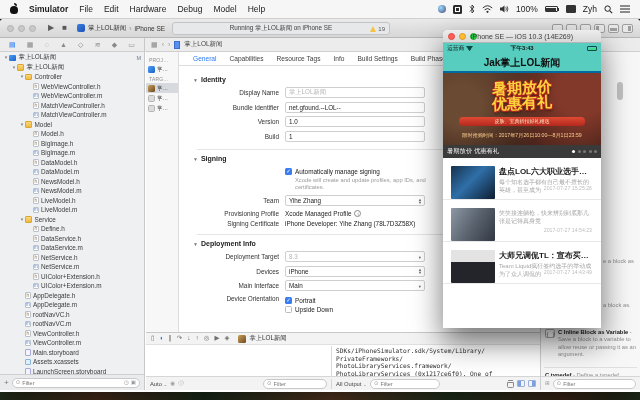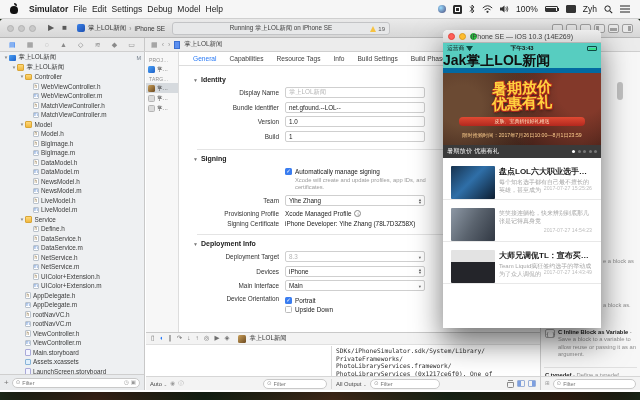--- a/index.html
+++ b/index.html
@@ -6,21 +6,21 @@
   html,body{width:640px;height:400px;overflow:hidden;}
   body{font-family:"Liberation Sans",sans-serif;-webkit-font-smoothing:antialiased;}
   .screen{position:relative;width:640px;height:400px;overflow:hidden;
     background:linear-gradient(90deg,#22301d,#50301f 15%,#1c2e1c 32%,#5c3b24 52%,#243521 70%,#402818 88%,#1f2d1c);}
   
   .menubar{position:absolute;top:0;left:0;right:0;height:19px;background:#f6f6f6;border-bottom:1px solid #cfcfcf;
     display:flex;align-items:center;padding:0 10px;font-size:8.5px;color:#1c1c1c;z-index:90;}
   .menubar .apple{width:9px;height:10px;position:relative;margin-right:10px;}
   .menubar .apple::before{content:"";position:absolute;left:0;top:2px;width:8px;height:8px;border-radius:4px 4px 3.5px 3.5px;background:#111;}
   .menubar .apple::after{content:"";position:absolute;left:4px;top:-1px;width:3px;height:3px;border-radius:0 3px;background:#111;}
-  .menu-items{display:flex;gap:5px;align-items:flex-end;}
+  .menu-items{display:flex;gap:11px;align-items:flex-end;}
   .menu-items .mi{white-space:nowrap;}
   .menu-items .mi.app{font-weight:bold;}
   .menu-right{margin-left:auto;display:flex;align-items:center;gap:7px;color:#222;}
   .mb-ico{display:inline-flex;align-items:center;}
   .batt{width:13px;height:6px;border:1px solid #333;border-radius:1px;position:relative;margin-right:1px;}
   .batt::before{content:"";position:absolute;inset:0.5px;background:#333;}
   .batt::after{content:"";position:absolute;right:-2.5px;top:1px;width:1.5px;height:3px;background:#333;}
   .inputsrc{width:9px;height:9px;background:#2b2b2b;border-radius:1.5px;position:relative;}
   .inputsrc::before{content:"";position:absolute;inset:2px;border:0.5px solid #fff;}
   .siri{width:8px;height:8px;border-radius:50%;background:radial-gradient(circle at 35% 35%,#9adcff,#4a4a7a);}
@@ -142,22 +142,22 @@
   .sim-title{height:13px;background:linear-gradient(#ededed,#d8d8d8);border-bottom:1px solid #b5b5b5;display:flex;align-items:center;padding:0 5px;position:relative;}
   .sim-title .lights{margin:0;}
   .sim-title .ttl{position:absolute;left:0;right:0;text-align:center;font-size:7px;color:#3c3c3c;}
   .statusbar{height:11px;background:#57cdc0;display:flex;align-items:center;padding:0 4px;font-size:5.8px;color:#111;position:relative;}
   .statusbar .time{position:absolute;left:0;right:0;text-align:center;font-weight:bold;}
   .statusbar .right{margin-left:auto;display:flex;align-items:center;gap:2px;}
   .sbatt{width:10px;height:5px;border:0.8px solid #0e4a42;border-radius:1px;position:relative;}
   .sbatt::before{content:"";position:absolute;inset:0.5px;background:#35e08a;}
   .wifi{width:7px;height:5px;background:radial-gradient(circle at 50% 100%,#0e4a42 0 30%,transparent 31%),
     conic-gradient(from -45deg at 50% 100%,#0e4a42 0 90deg,transparent 90deg);clip-path:polygon(0 0,100% 0,50% 100%);}
-  .navbar{height:19px;background:#57cdc0;border-bottom:5px solid #0369a1;display:flex;align-items:center;justify-content:flex-start;
-    font-size:14px;font-weight:bold;color:#101010;}
+  .navbar{height:19px;background:#57cdc0;border-bottom:2px solid #0369a1;display:flex;align-items:center;justify-content:center;
+    font-size:10px;font-weight:bold;color:#101010;}
   .banner{height:72px;position:relative;overflow:hidden;
     background:radial-gradient(circle at 12% 45%,#6b4a33 0 14%,transparent 55%),
       radial-gradient(circle at 88% 25%,#83392a 0 16%,transparent 55%),
       radial-gradient(circle at 70% 80%,#402018 0 25%,transparent 60%),
       linear-gradient(160deg,#55301f,#2c1712 55%,#1c0e0a);}
   .bigline{position:relative;text-align:center;font-weight:bold;font-size:15px;line-height:15px;color:#ffd23e;
     text-shadow:1px 1px 0 #b3281e,-1px 1px 0 #b3281e,1px -1px 0 #b3281e,0 2px 3px rgba(0,0,0,.6);transform:rotate(-3deg);}
   .bigline.l1{margin-top:7px;}
   .ribbon{position:absolute;left:10%;right:10%;top:44px;height:9px;background:linear-gradient(#e04a33,#b3281e);border-radius:4px;
     color:#ffe9c9;font-size:5px;line-height:9px;text-align:center;}
@@ -182,21 +182,21 @@
 <body>
 
 <div class="screen">
 
   <div class="menubar">
     <span class="apple"></span>
     <span class="menu-items" id="menu-items">
         <span class="mi app">Simulator</span>
         <span class="mi">File</span>
         <span class="mi">Edit</span>
-        <span class="mi">Settings</span>
+        <span class="mi">Hardware</span>
         <span class="mi">Debug</span>
         <span class="mi">Model</span>
         <span class="mi">Help</span>
       </span>
     <span class="menu-right">
       <span class="mb-ico siri"></span>
       <span class="mb-ico inputsrc"></span>
       <span class="mb-ico">
         <svg width="6" height="10" viewBox="0 0 6 10">
             <path d="M1 2.5 L5 7 L3 9 L3 1 L5 3 L1 7.5" stroke="#333" stroke-width="0.9" fill="none"></path>

